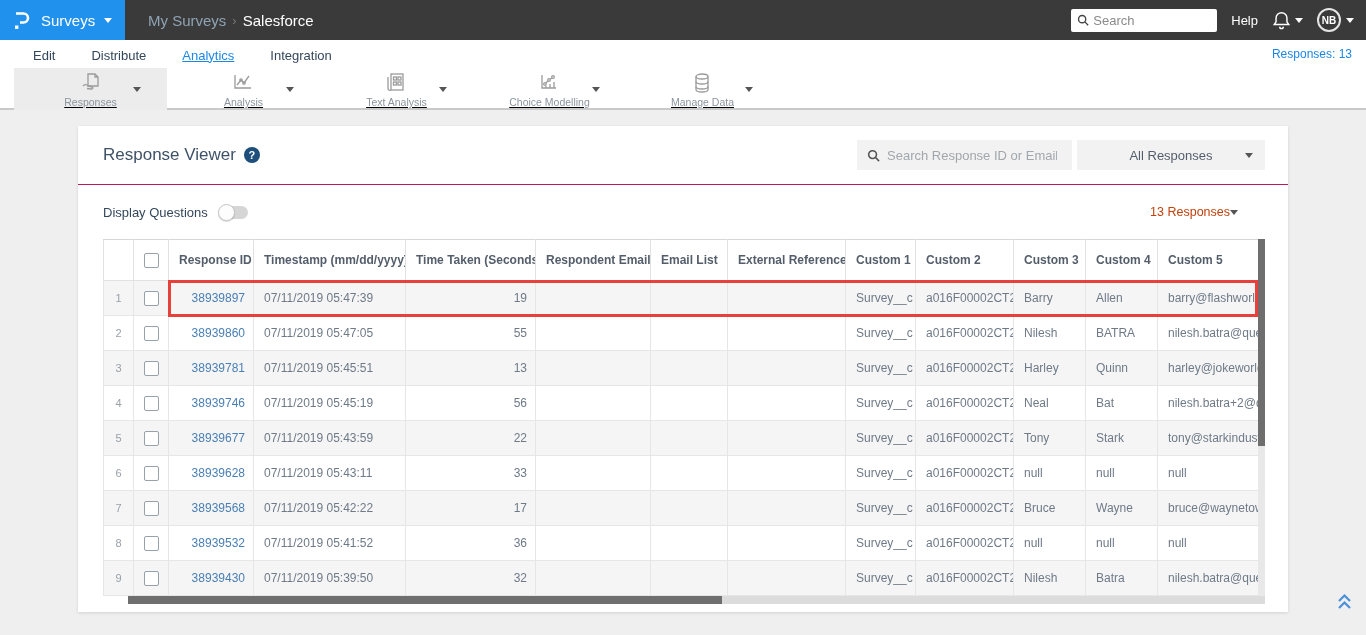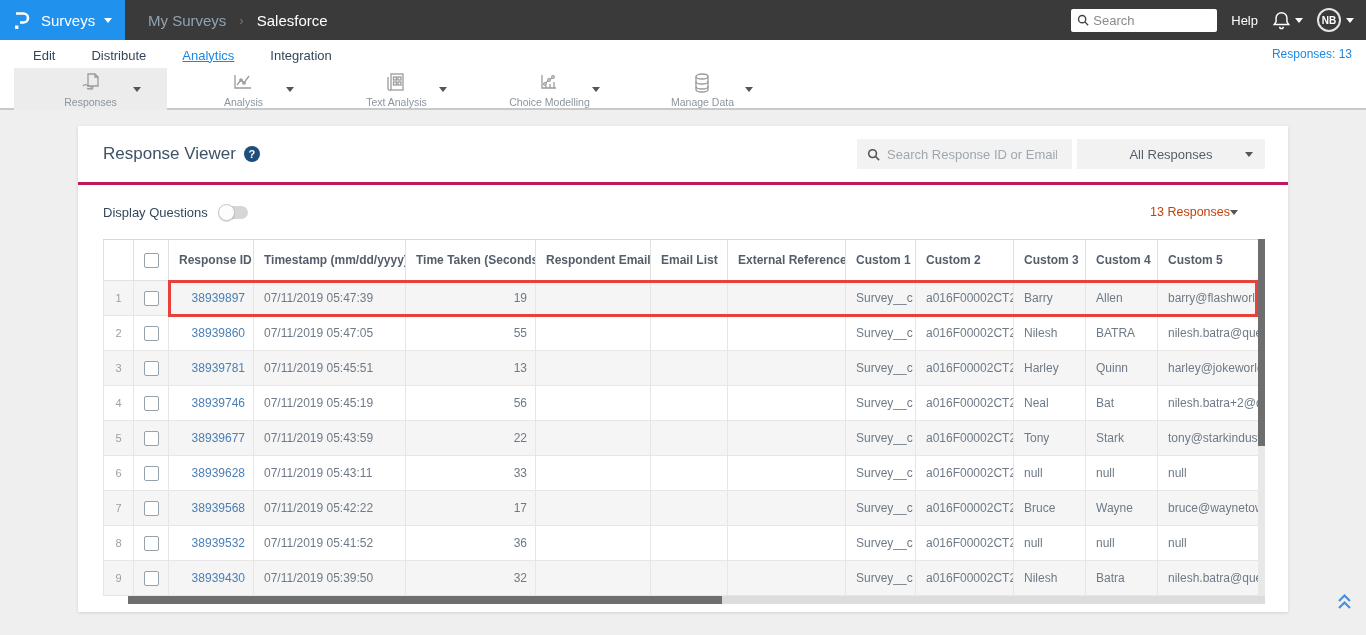--- a/index.html
+++ b/index.html
@@ -4,21 +4,21 @@
 <style>
   * { margin:0; padding:0; box-sizing:border-box; }
   html,body { width:1366px; height:635px; font-family:"Liberation Sans", sans-serif; background:#efefef; overflow:hidden; }
 
   
   .topbar { height:40px; background:#3a3a3a; display:flex; align-items:center; }
   .brand { width:125px; height:40px; background:#2191ee; display:flex; align-items:center; padding:0 10px 0 12px; gap:9px; cursor:pointer; }
   .brand .product { color:#fff; font-size:15px; }
   .caret { width:0; height:0; border-left:4px solid transparent; border-right:4px solid transparent; border-top:5px solid currentColor; display:inline-block; }
   .brand .caret { color:#fff; }
-  .breadcrumb { margin-left:23px; font-size:15px; display:flex; gap:13px; align-items:center; }
+  .breadcrumb { margin-left:23px; font-size:15px; display:flex; gap:6px; align-items:center; }
   .bc-parent { color:#8fa3b3; cursor:pointer; }
   .bc-sep { color:#777; font-size:13px; }
   .bc-current { color:#fff; }
   .topbar-right { margin-left:auto; display:flex; align-items:center; gap:14px; padding-right:12px; }
   .top-search { width:146px; height:23px; background:#fff; border-radius:2px; display:flex; align-items:center; padding:0 6px; gap:4px; }
   .top-search input { border:none; outline:none; width:110px; font-size:13px; color:#333; font-family:"Liberation Sans",sans-serif; }
   .top-search input::placeholder { color:#8a8a8a; }
   .help-link { color:#fff; font-size:13px; cursor:pointer; }
   .bell-wrap { display:flex; align-items:center; gap:4px; color:#fff; cursor:pointer; }
   .avatar-wrap { display:flex; align-items:center; gap:5px; cursor:pointer; color:#fff; }
@@ -27,28 +27,28 @@
   
   .navbar { height:28px; background:#fff; display:flex; align-items:center; padding:0 14px 0 33px; }
   .nav-item { font-size:13px; color:#33475b; margin-right:36px; cursor:pointer; padding-top:2px; }
   .nav-item.active { color:#1b87e6; text-decoration:underline; }
   .nav-right { margin-left:auto; font-size:12px; color:#1b87e6; }
 
   
   .toolbar { height:42px; background:#fff; border-bottom:2px solid #c9c9c9; display:flex; padding-left:14px; }
   .tool-tab { width:153px; height:42px; position:relative; display:flex; align-items:center; justify-content:center; cursor:pointer; }
   .tool-tab.selected { background:#ececec; }
-  .tab-inner { display:flex; flex-direction:column; align-items:center; gap:2px; margin-top:2px; }
+  .tab-inner { display:flex; flex-direction:column; align-items:center; gap:2px; margin-top:2px;text-decoration:underline; }
   .tab-label { font-size:10.5px; color:#8b959e; }
   .tab-caret { position:absolute; right:26px; top:19px; color:#555; }
   .ticon { stroke:#9b9b9b; fill:none; stroke-width:1.3; }
 
   
   .card { position:absolute; left:78px; top:126px; width:1210px; height:486px; background:#fff; box-shadow:0 1px 3px rgba(0,0,0,.12); }
-  .card-head { height:59px; border-bottom:3px solid #be185d; display:flex; align-items:center; padding:0 23px 0 25px; }
+  .card-head { height:59px; border-bottom:1px solid #be185d; display:flex; align-items:center; padding:0 23px 0 25px; }
   .card-title { font-size:17px; color:#3f5268; display:flex; align-items:center; gap:8px; }
   .help-circle { width:16px; height:16px; border-radius:50%; background:#1e4e7c; color:#fff; font-size:11px; font-weight:bold; display:flex; align-items:center; justify-content:center; cursor:pointer; }
   .head-right { margin-left:auto; display:flex; gap:5px; }
   .panel-search { width:215px; height:30px; background:#f2f2f2; display:flex; align-items:center; padding:0 10px; gap:7px; }
   .panel-search input { border:none; outline:none; background:transparent; width:170px; font-size:13px; color:#333; font-family:"Liberation Sans",sans-serif; }
   .panel-search input::placeholder { color:#a0a7ad; }
   .all-resp { width:188px; height:30px; background:#f2f2f2; display:flex; align-items:center; justify-content:center; gap:30px; font-size:13px; color:#545e6b; cursor:pointer; position:relative; }
   .all-resp .caret { position:absolute; right:12px; color:#555; }
 
   .controls-row { height:54px; display:flex; align-items:center; padding:0 50px 0 25px; }

